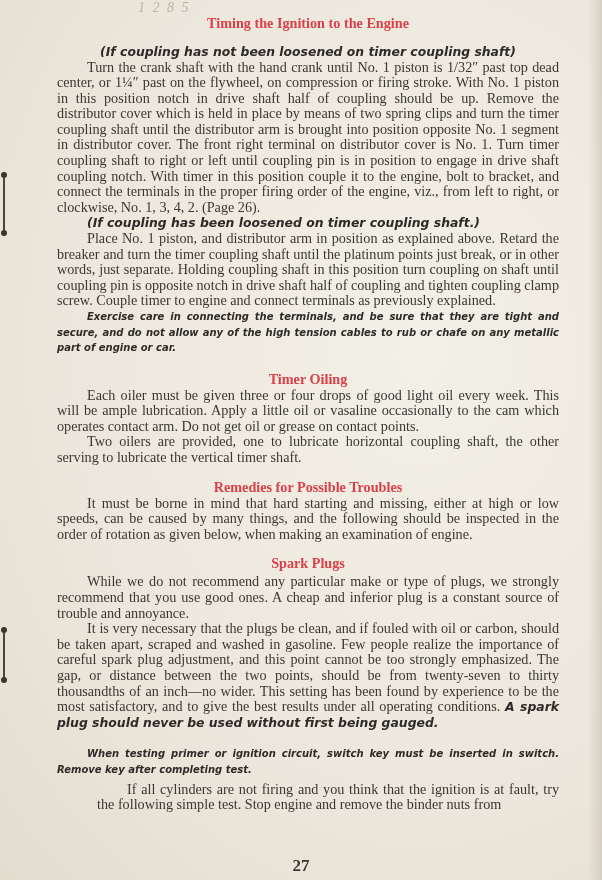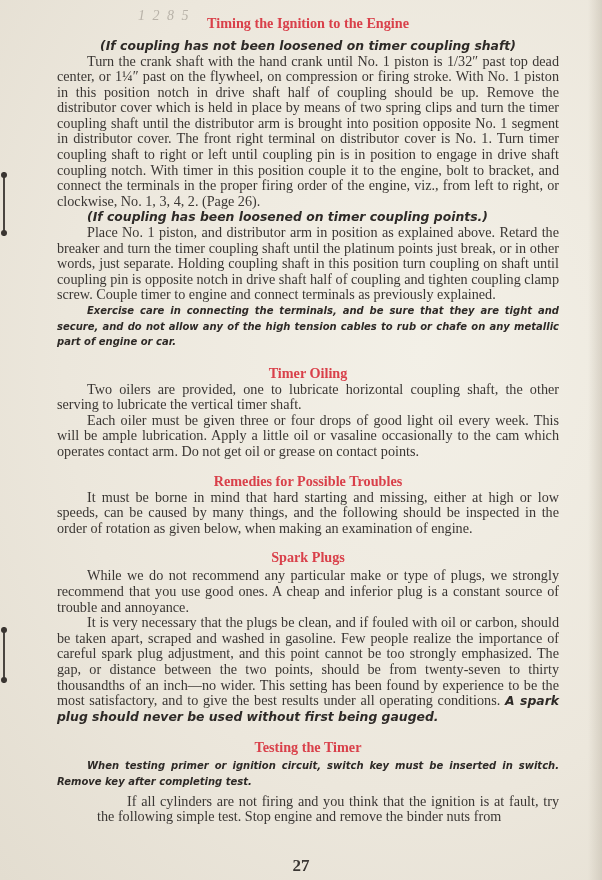--- a/index.html
+++ b/index.html
@@ -13,21 +13,21 @@
     position: relative; width: 602px; height: 880px;
     background:
       radial-gradient(ellipse at 70% 40%, #f3f0e7 0%, #ece7dc 60%, #e3ddd0 100%);
     box-sizing: border-box;
   }
   .page::after {
     content: ""; position: absolute; right: 0; top: 0; width: 14px; height: 880px;
     background: linear-gradient(to right, rgba(255,255,255,0), rgba(200,192,178,0.6));
   }
   .pencil {
-    position: absolute; left: 138px; top: 8px; font-size: 14px;
+    position: absolute; left: 138px; top: 0px; font-size: 14px;
     color: #b8b2a8; font-style: italic; letter-spacing: 2px;
     font-family: "Liberation Serif", serif;
   }
   .binding {
     position: absolute; left: 3px; width: 2px; background: #4a4540;
   }
   .binding .dot-top, .binding .dot-bot {
     position: absolute; left: -2px; width: 6px; height: 6px; border-radius: 50%; background: #3a3531;
   }
   .content {
@@ -74,33 +74,33 @@
     <span class="dot-bot" style="top:58px;"></span>
   </div>
   <div class="binding" style="top:627px;height:56px;">
     <span class="dot-top" style="top:0;"></span>
     <span class="dot-bot" style="top:50px;"></span>
   </div>
 
   <div class="content">
     <section>
       <h2 class="heading">Timing the Ignition to the Engine</h2>
-      <div class="subhead center" style="margin-top:6px;">(If coupling has not been loosened on timer coupling shaft)</div>
+      <div class="subhead center" style="margin-top:12px;">(If coupling has not been loosened on timer coupling shaft)</div>
       <p>Turn the crank shaft with the hand crank until No. 1 piston is 1/32″ past top dead center, or 1¼″ past on the flywheel, on compression or firing stroke. With No. 1 piston in this position notch in drive shaft half of coupling should be up. Remove the distributor cover which is held in place by means of two spring clips and turn the timer coupling shaft until the distributor arm is brought into position opposite No. 1 segment in distributor cover. The front right terminal on distributor cover is No. 1. Turn timer coupling shaft to right or left until coupling pin is in position to engage in drive shaft coupling notch. With timer in this position couple it to the engine, bolt to bracket, and connect the terminals in the proper firing order of the engine, viz., from left to right, or clockwise, No. 1, 3, 4, 2. (Page 26).</p>
-      <div class="subhead indent">(If coupling has been loosened on timer coupling points.)</div>
+      <div class="subhead indent">(If coupling has been loosened on timer coupling shaft.)</div>
       <p>Place No. 1 piston, and distributor arm in position as explained above. Retard the breaker and turn the timer coupling shaft until the platinum points just break, or in other words, just separate. Holding coupling shaft in this position turn coupling on shaft until coupling pin is opposite notch in drive shaft half of coupling and tighten coupling clamp screw. Couple timer to engine and connect terminals as previously explained.</p>
       <div class="emph-block">Exercise care in connecting the terminals, and be sure that they are tight and secure, and do not allow any of the high tension cables to rub or chafe on any metallic part of engine or car.</div>
     </section>
 
     <div class="gap-m"></div>
 
     <section>
       <h2 class="heading">Timer Oiling</h2>
+      <p>Each oiler must be given three or four drops of good light oil every week. This will be ample lubrication. Apply a little oil or vasaline occasionally to the cam which operates contact arm. Do not get oil or grease on contact points.</p>
       <p>Two oilers are provided, one to lubricate horizontal coupling shaft, the other serving to lubricate the vertical timer shaft.</p>
-      <p>Each oiler must be given three or four drops of good light oil every week. This will be ample lubrication. Apply a little oil or vasaline occasionally to the cam which operates contact arm. Do not get oil or grease on contact points.</p>
     </section>
 
     <div class="gap-s"></div>
 
     <section>
       <h2 class="heading">Remedies for Possible Troubles</h2>
       <p>It must be borne in mind that hard starting and missing, either at high or low speeds, can be caused by many things, and the following should be inspected in the order of rotation as given below, when making an examination of engine.</p>
     </section>
 
     <div class="gap-s"></div>
@@ -110,20 +110,19 @@
       <p style="margin-top:2px;">While we do not recommend any particular make or type of plugs, we strongly recommend that you use good ones. A cheap and inferior plug is a constant source of trouble and annoyance.</p>
       <p>
         <span>It is very necessary that the plugs be clean, and if fouled with oil or carbon, should be taken apart, scraped and washed in gasoline. Few people realize the importance of careful spark plug adjustment, and this point cannot be too strongly emphasized. The gap, or distance between the two points, should be from twenty-seven to thirty thousandths of an inch—no wider. This setting has been found by experience to be the most satisfactory, and to give the best results under all operating conditions.</span>
         <span class="emph">A spark plug should never be used without first being gauged.</span>
       </p>
     </section>
 
     <div class="gap-m"></div>
 
     <section>
-      <h2 class="heading">Testing the Timer</h2>
       <div class="emph-block" style="margin-top:2px;">When testing primer or ignition circuit, switch key must be inserted in switch. Remove key after completing test.</div>
       <p style="margin-top:4px;margin-left:40px;">If all cylinders are not firing and you think that the ignition is at fault, try the following simple test. Stop engine and remove the binder nuts from</p>
     </section>
   </div>
 
   <div class="page-num">27</div>
 </div>
 
 </body></html>

